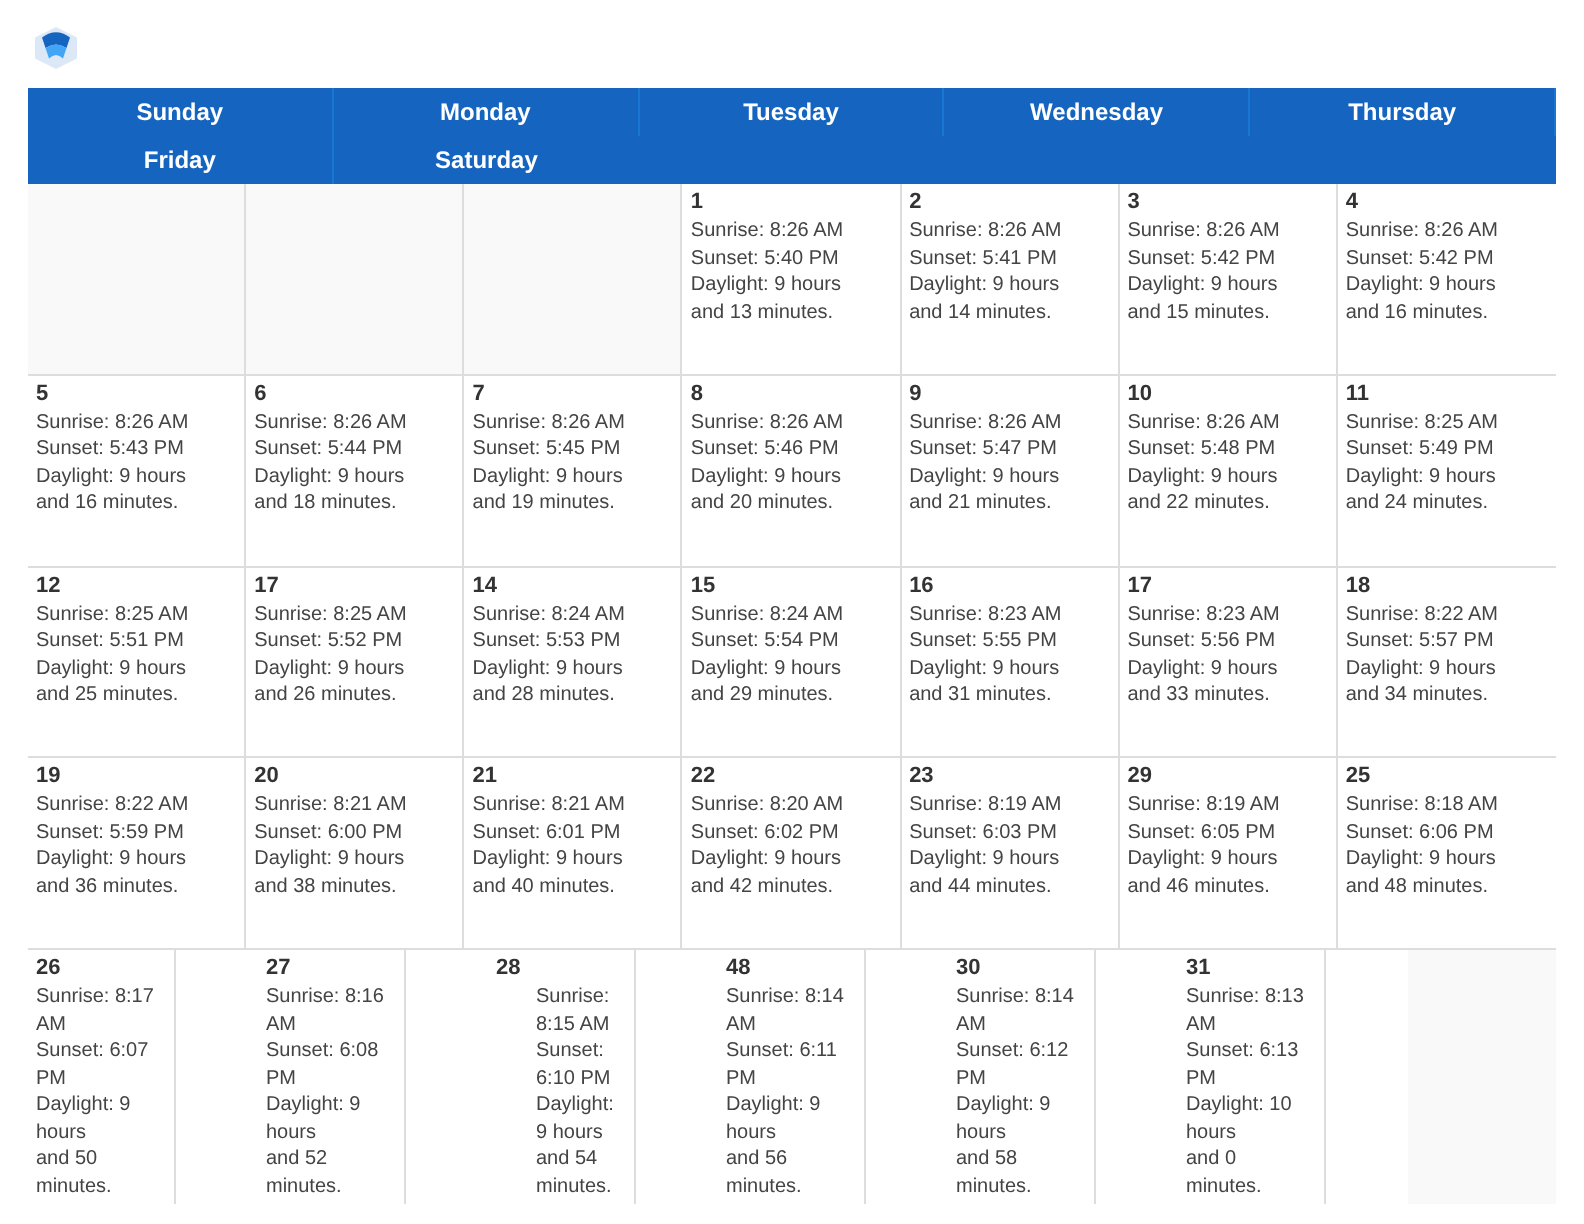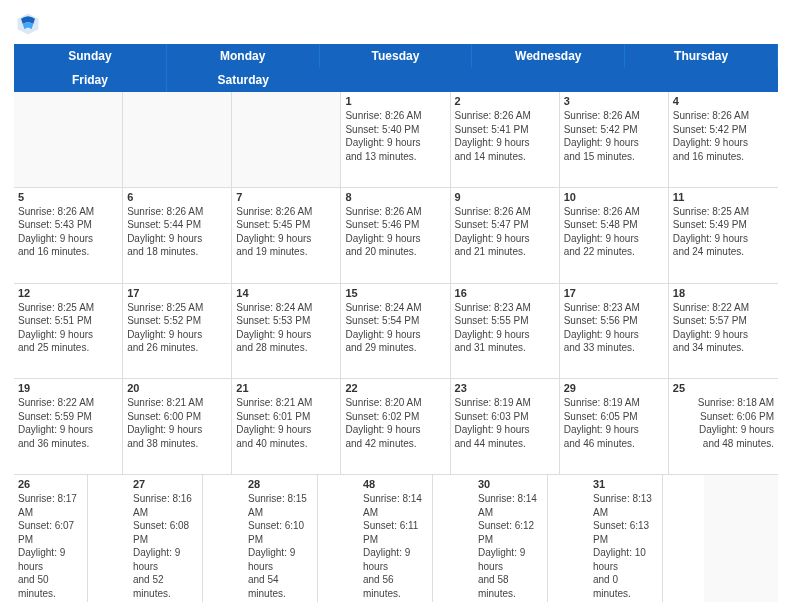--- a/index.html
+++ b/index.html
@@ -319,21 +319,21 @@
           </div>
           <div class="cal-cell">
             <div class="day-num">29</div>
             <div class="cell-info" style="white-space: pre-line;">Sunrise: 8:19 AM
 Sunset: 6:05 PM
 Daylight: 9 hours
 and 46 minutes.</div>
           </div>
           <div class="cal-cell">
             <div class="day-num">25</div>
-            <div class="cell-info" style="white-space: pre-line; text-align: right;">Sunrise: 8:18 AM
+            <div class="cell-info" style="white-space: pre-line;">Sunrise: 8:18 AM
 Sunset: 6:06 PM
 Daylight: 9 hours
 and 48 minutes.</div>
           </div>
         </div>
         <div class="cal-row">
           <div class="cal-cell">
             <div class="day-num">26</div>
             <div class="cell-info" style="white-space: pre-line;">Sunrise: 8:17 AM
 Sunset: 6:07 PM
@@ -342,21 +342,21 @@
           </div>
           <div class="cal-cell">
             <div class="day-num">27</div>
             <div class="cell-info" style="white-space: pre-line;">Sunrise: 8:16 AM
 Sunset: 6:08 PM
 Daylight: 9 hours
 and 52 minutes.</div>
           </div>
           <div class="cal-cell">
             <div class="day-num">28</div>
-            <div class="cell-info" style="white-space: pre-line;">Sunrise: 8:15 AM
+            <div class="cell-info" style="white-space: pre-line; margin-left: 20px;">Sunrise: 8:15 AM
 Sunset: 6:10 PM
 Daylight: 9 hours
 and 54 minutes.</div>
           </div>
           <div class="cal-cell">
             <div class="day-num">48</div>
             <div class="cell-info" style="white-space: pre-line;">Sunrise: 8:14 AM
 Sunset: 6:11 PM
 Daylight: 9 hours
 and 56 minutes.</div>

